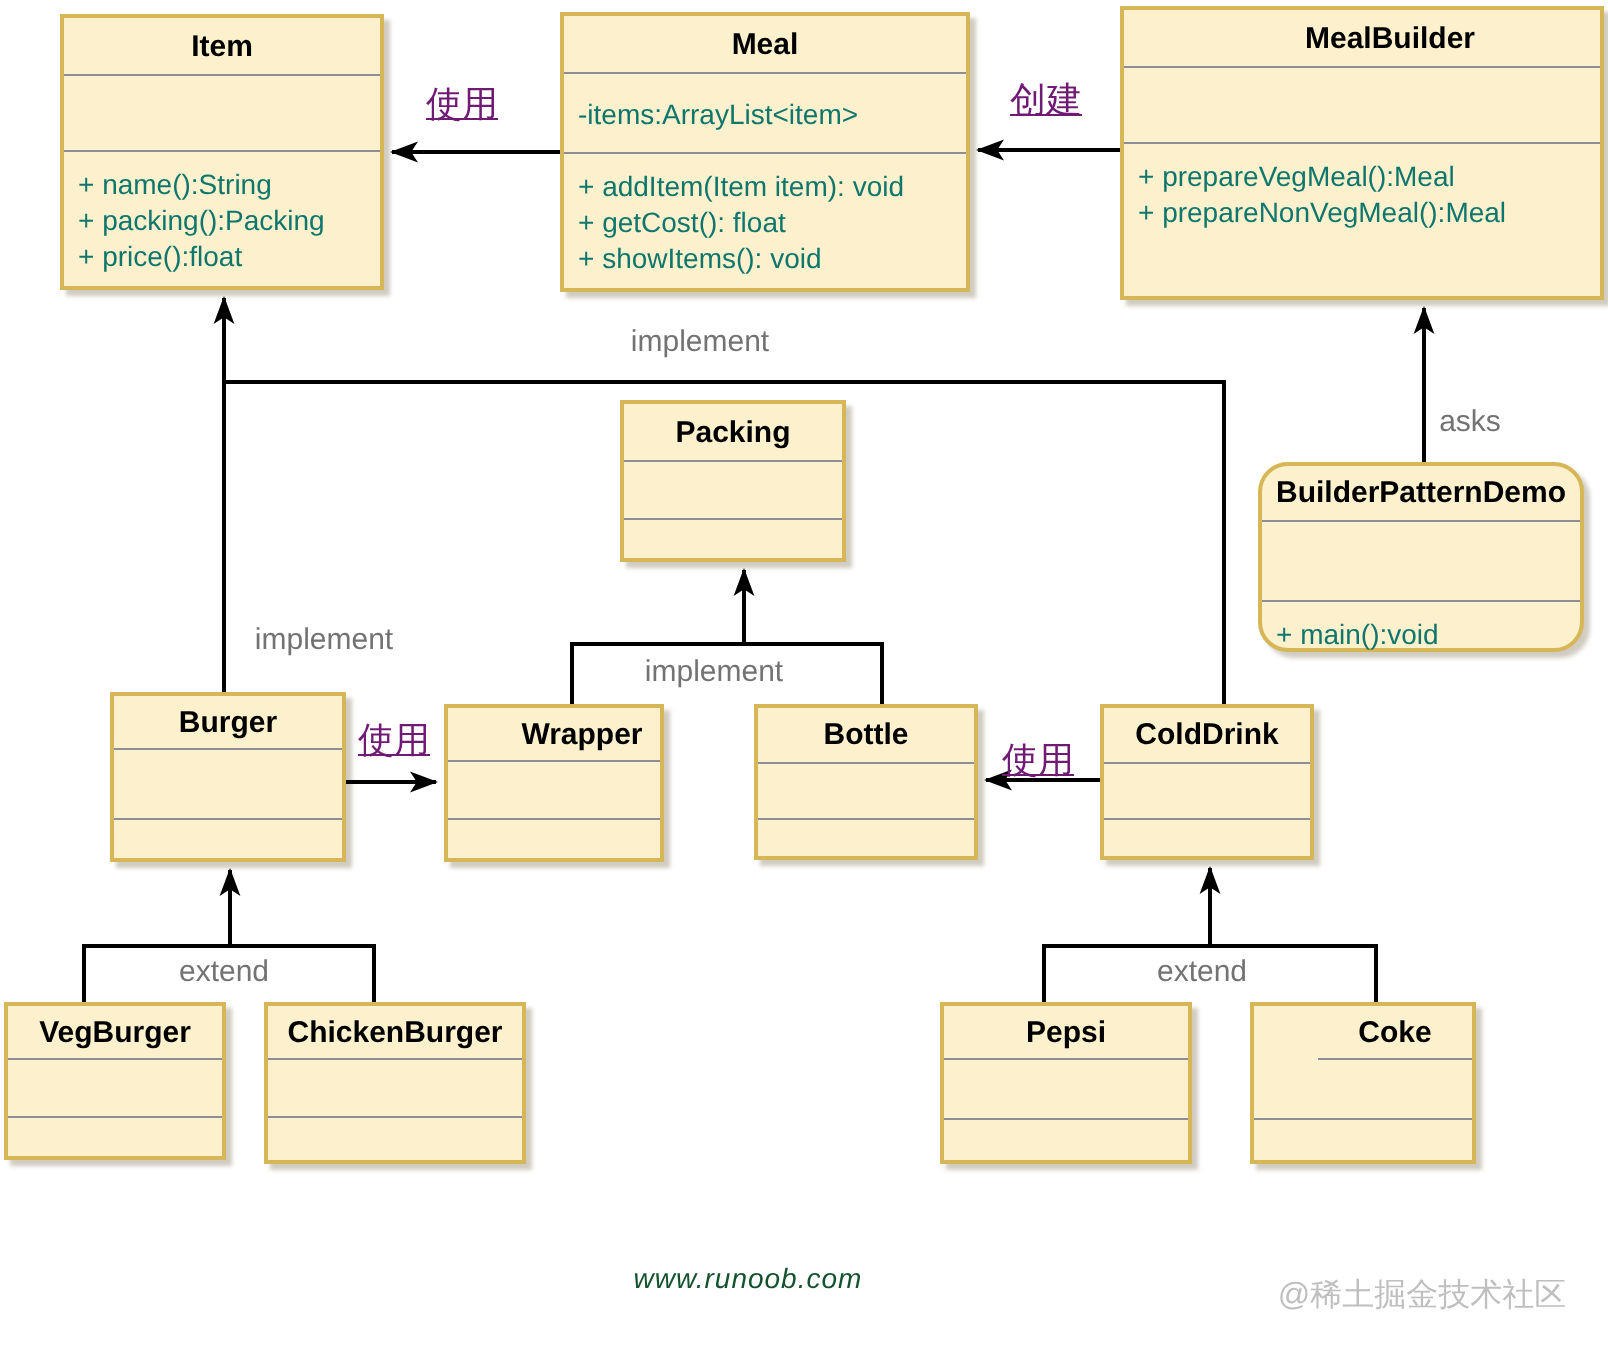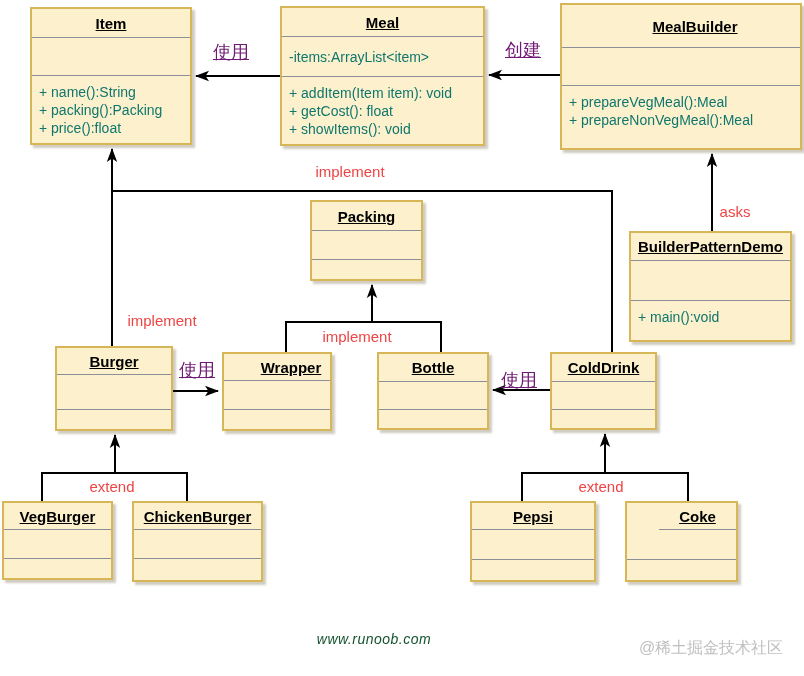--- a/index.html
+++ b/index.html
@@ -23,21 +23,20 @@
     display: flex;
     align-items: center;
     justify-content: center;
     font-weight: bold;
     font-size: 15px;
     color: #000000;
     border-bottom: 1px solid #8a8f98;
     box-sizing: border-box;
     white-space: nowrap;
     overflow: hidden;
-    text-decoration: underline;
   }
   .box-attrs {
     border-bottom: 1px solid #8a8f98;
     box-sizing: border-box;
     display: flex;
     flex-direction: column;
     justify-content: center;
     padding: 0 7px;
   }
   .box-methods {
@@ -53,21 +52,21 @@
   #edge-layer {
     position: absolute;
     left: 0; top: 0;
     z-index: 2;
     pointer-events: none;
   }
   .edge-label {
     position: absolute;
     transform: translate(-50%, -50%);
     font-size: 15px;
-    color: #ef4444;
+    color: #737373;
     white-space: nowrap;
     z-index: 3;
   }
   .edge-label.cn { font-size: 18px; color: #701a75; text-decoration: underline; }
   .watermark {
     position: absolute;
     transform: translate(-50%, -50%);
     white-space: nowrap;
     z-index: 0;
   }
@@ -92,33 +91,33 @@
       <div class="box-attrs" style="height: 40px;">
         <div class="member-line">-items:ArrayList&lt;item&gt;</div>
       </div>
       <div class="box-methods">
         <div class="member-line">+ addItem(Item item): void</div>
         <div class="member-line">+ getCost(): float</div>
         <div class="member-line">+ showItems(): void</div>
       </div>
     </div>
     <div class="class-box" style="left: 560px; top: 3px; width: 242px; height: 147px;">
-      <div class="box-title" style="height: 43px; padding-left: 28px;">MealBuilder</div>
+      <div class="box-title" style="height: 29px; padding-left: 28px;">MealBuilder</div>
       <div class="box-attrs" style="height: 38px;"></div>
       <div class="box-methods">
         <div class="member-line">+ prepareVegMeal():Meal</div>
         <div class="member-line">+ prepareNonVegMeal():Meal</div>
       </div>
     </div>
     <div class="class-box" style="left: 310px; top: 200px; width: 113px; height: 81px;">
       <div class="box-title" style="height: 29px;">Packing</div>
       <div class="box-attrs" style="height: 29px;"></div>
       <div class="box-methods"></div>
     </div>
-    <div class="class-box" style="left: 629px; top: 231px; width: 163px; height: 111px;">
+    <div class="class-box" style="left: 629px; top: 231px; width: 163px; height: 95px; border-radius: 15px;">
       <div class="box-title" style="height: 28px;">BuilderPatternDemo</div>
       <div class="box-attrs" style="height: 40px;"></div>
       <div class="box-methods">
         <div class="member-line">+ main():void</div>
       </div>
     </div>
     <div class="class-box" style="left: 55px; top: 346px; width: 118px; height: 85px;">
       <div class="box-title" style="height: 27px;">Burger</div>
       <div class="box-attrs" style="height: 35px;"></div>
       <div class="box-methods"></div>

